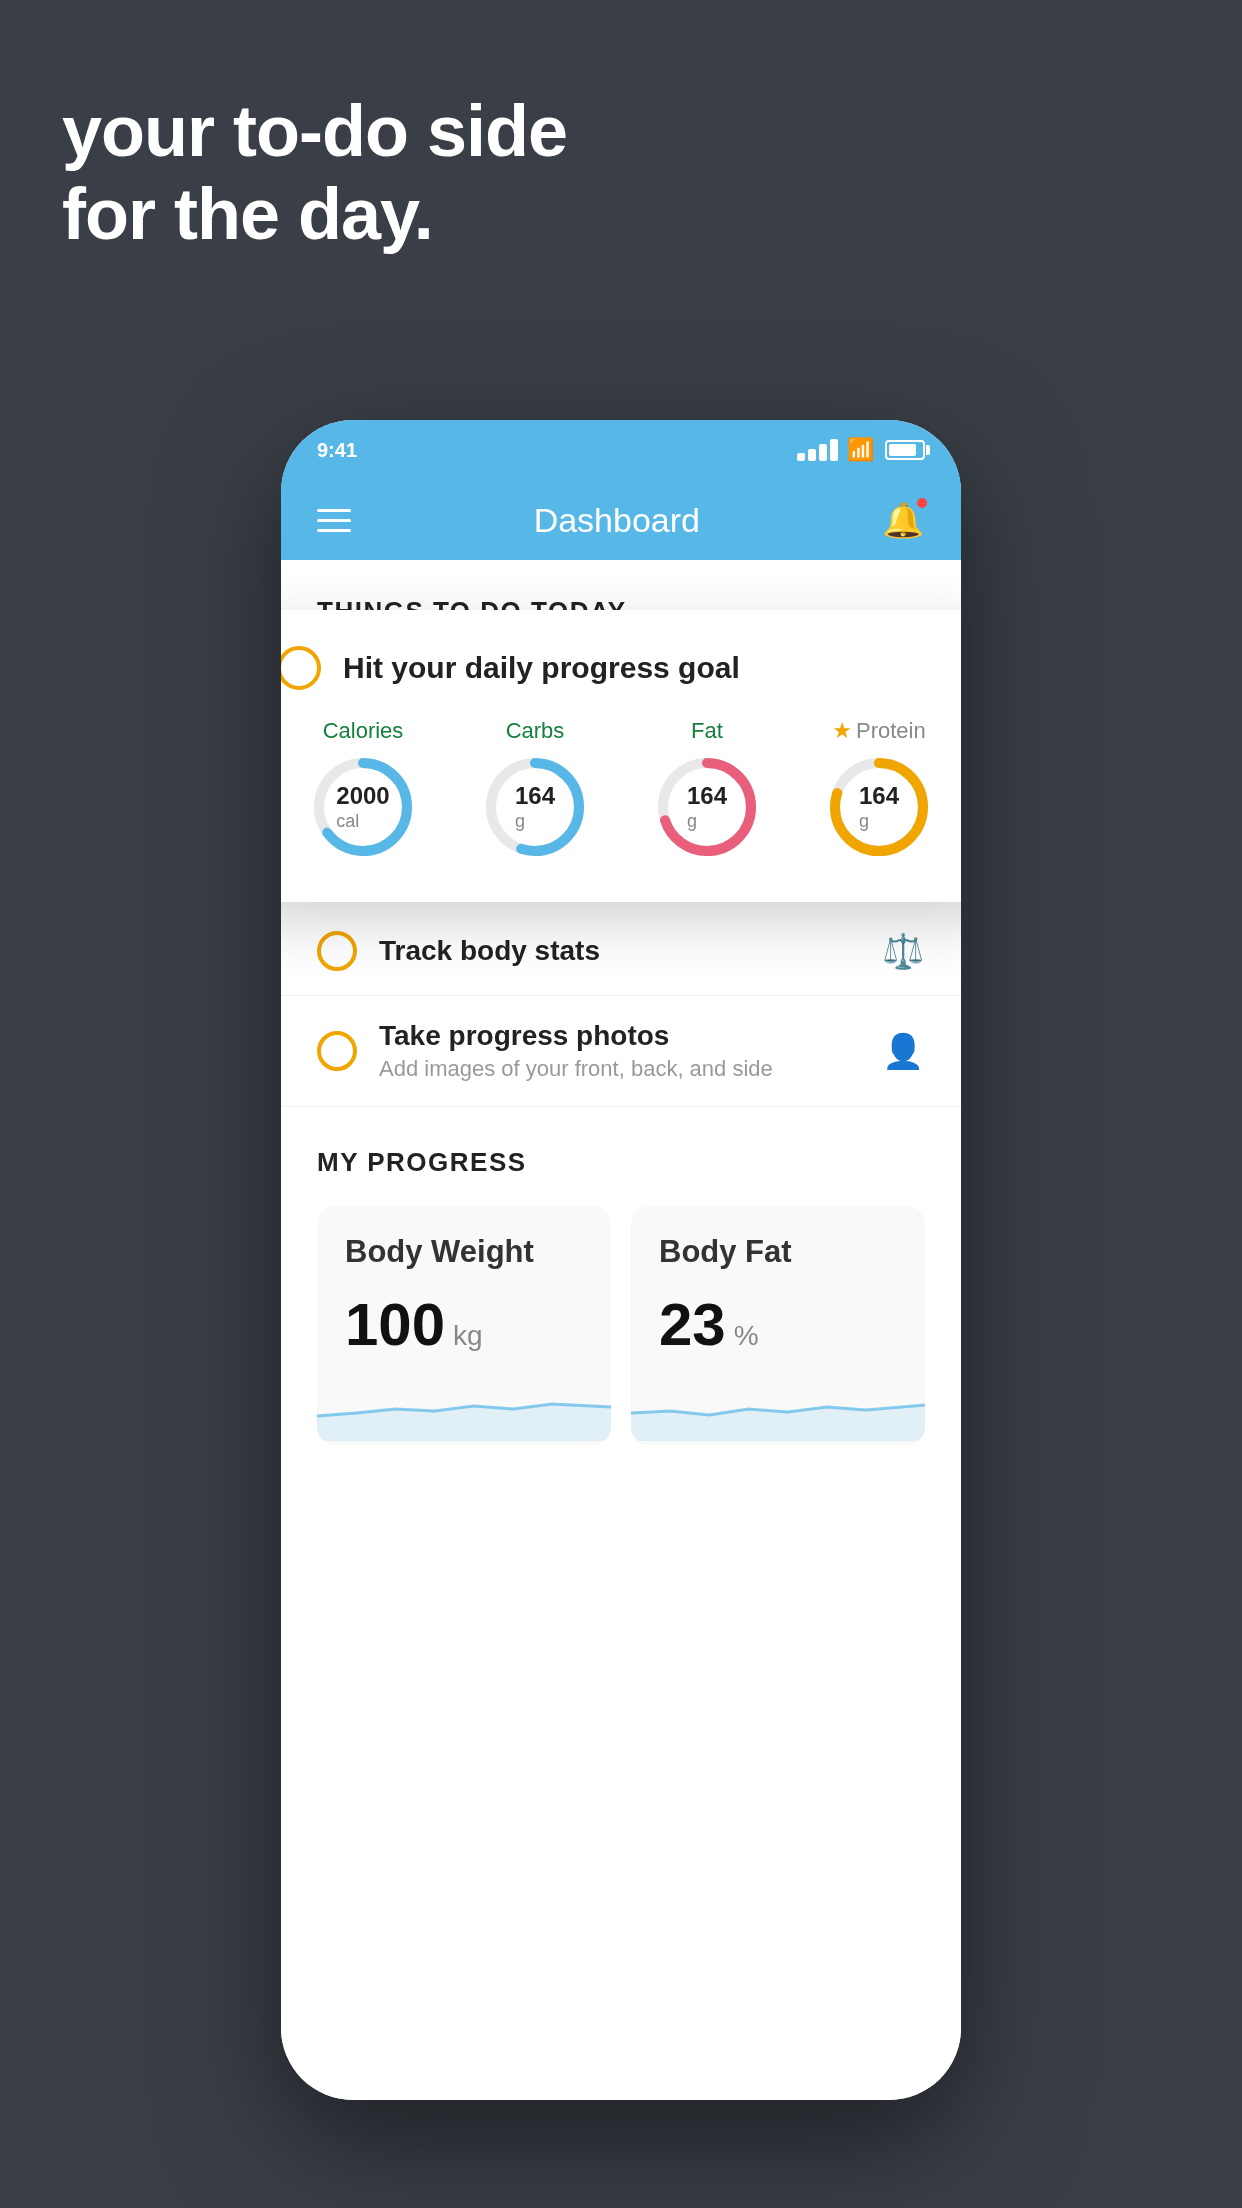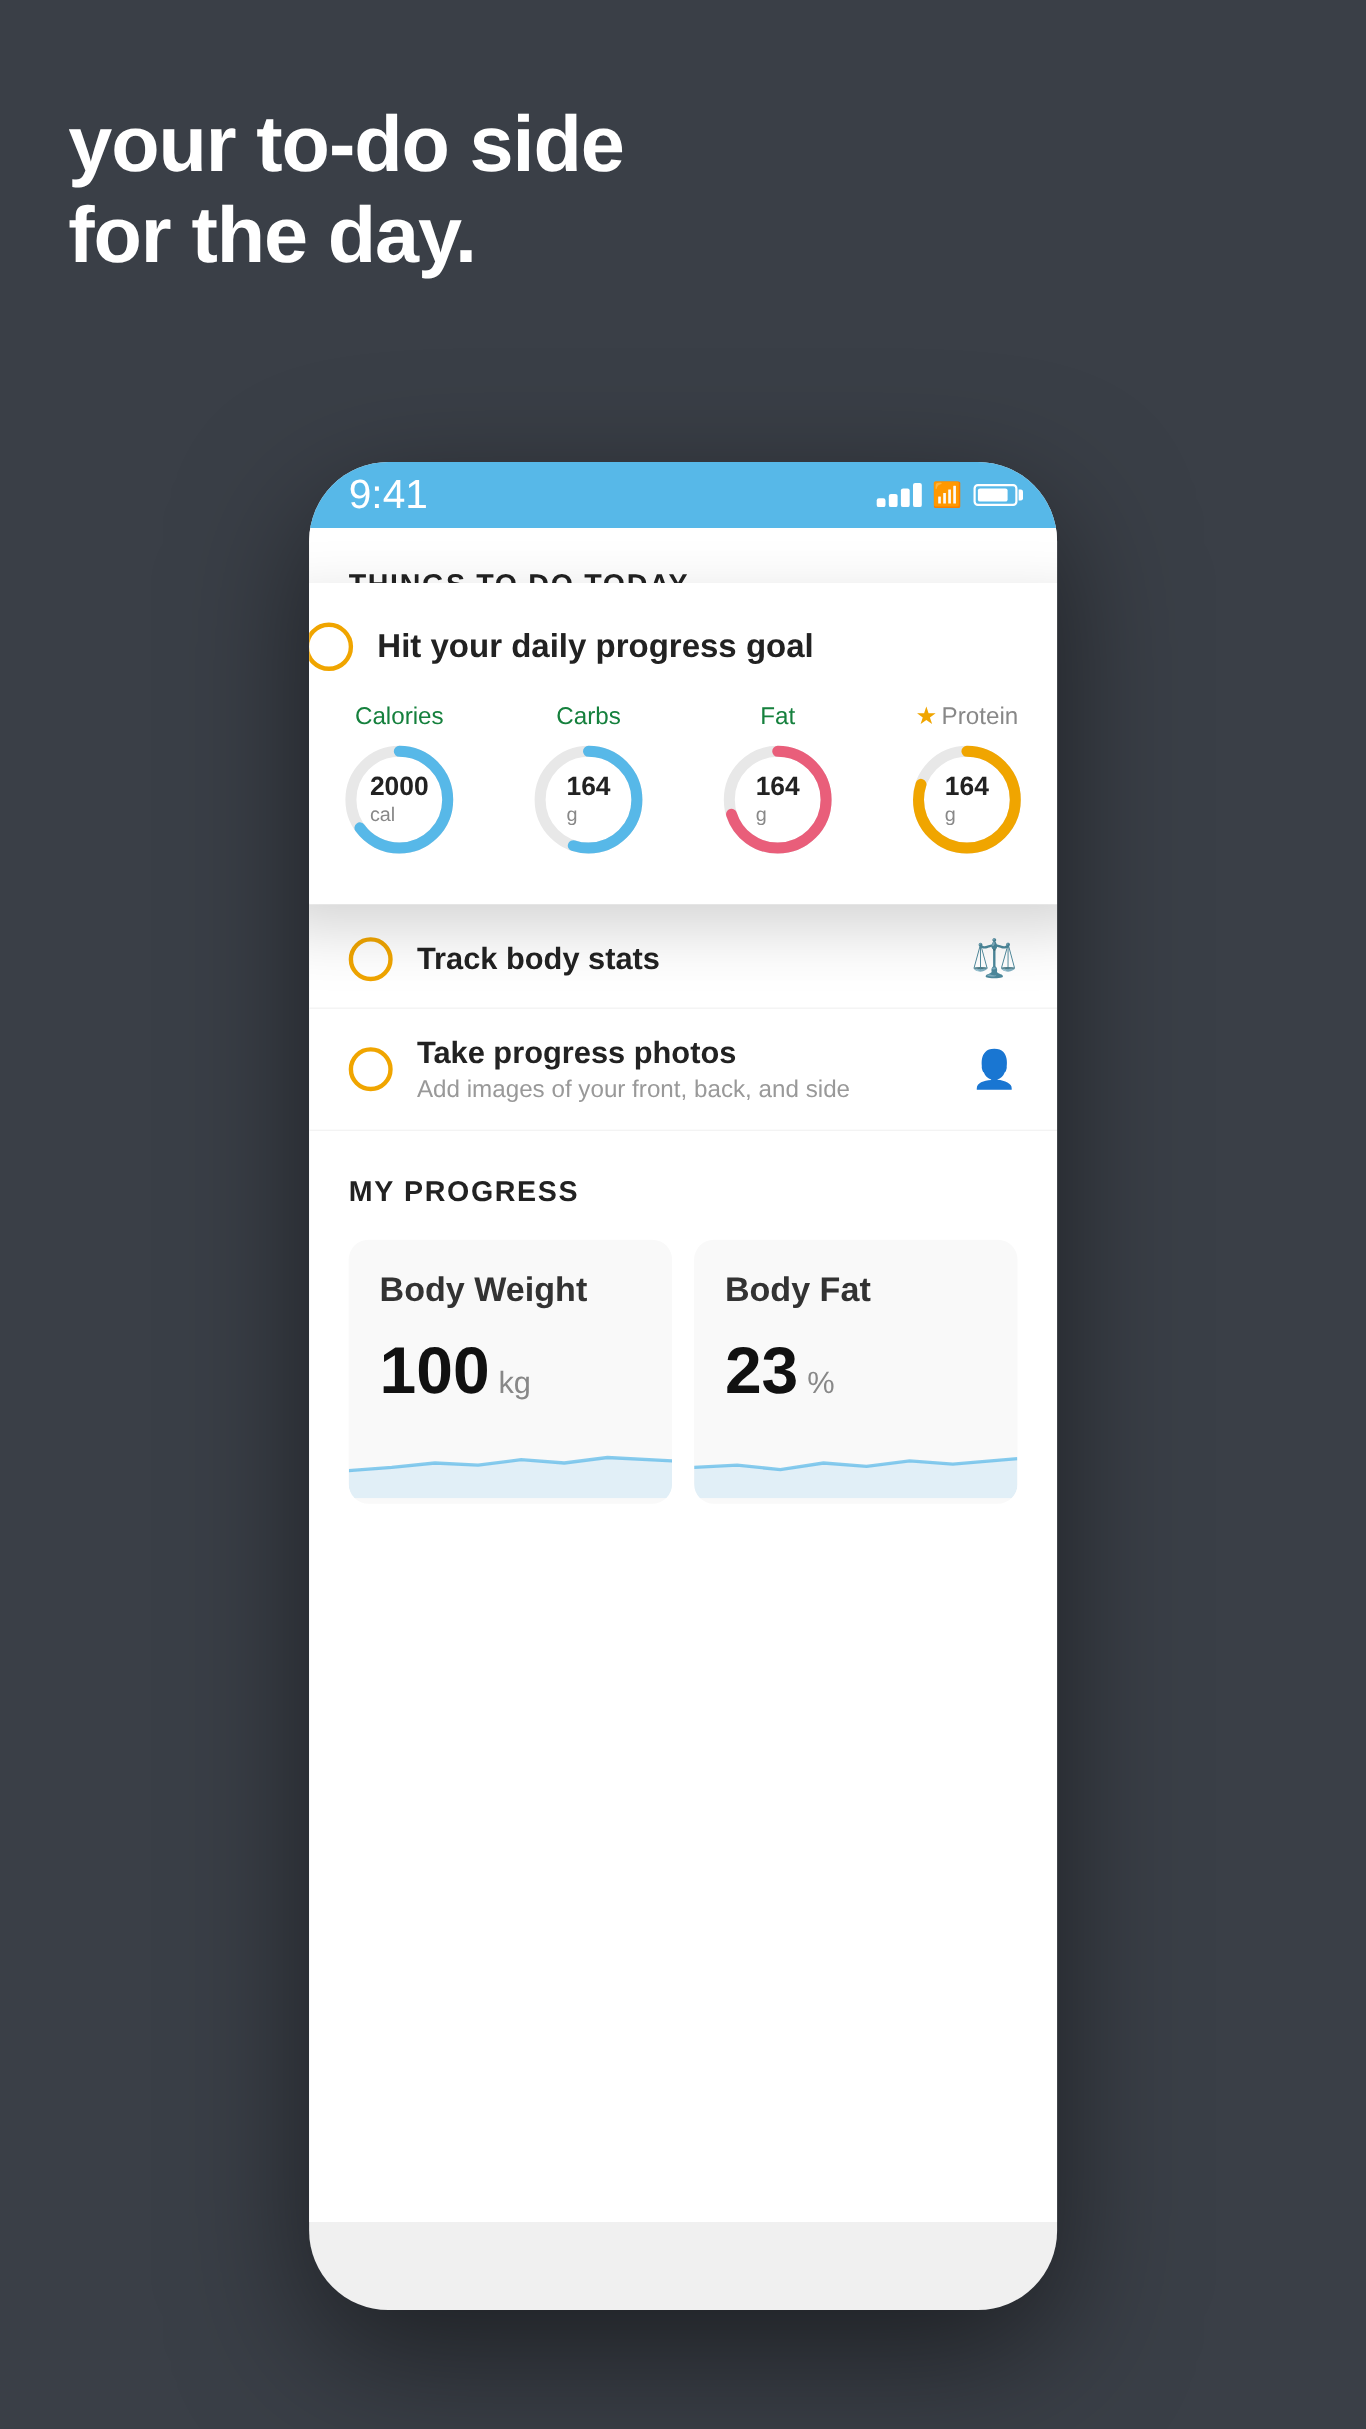--- a/index.html
+++ b/index.html
@@ -49,22 +49,22 @@
       background: #57b8e8;
       height: 60px;
       display: flex;
       align-items: center;
       justify-content: space-between;
       padding: 0 36px;
     }
 
     .status-time {
       color: #fff;
-      font-size: 37px;
-      font-weight: 400;
+      font-size: 20px;
+      font-weight: 700;
     }
 
     .status-icons {
       display: flex;
       align-items: center;
       gap: 10px;
     }
 
     .signal-bars {
       display: flex;
@@ -409,20 +409,32 @@
           <div class="signal-bar" style="height:17px;"></div>
           <div class="signal-bar" style="height:22px;"></div>
         </div>
         <span class="wifi-icon">📶</span>
         <div class="battery-icon">
           <div class="battery-fill"></div>
         </div>
       </div>
     </div>
 
+    <div class="app-header">
+      <div class="hamburger">
+        <span></span>
+          <span></span>
+          <span></span>
+      </div>
+      <span class="app-title">Dashboard</span>
+      <div class="bell-icon">
+        🔔
+        <div class="bell-dot"></div>
+      </div>
+    </div>
 
     <div class="main-content">
 
       <div class="section-header">THINGS TO DO TODAY</div>
 
       <div class="floating-card">
         <div class="card-title-row">
           <div class="circle-check"></div>
           <span class="card-title">Hit your daily progress goal</span>
         </div>

